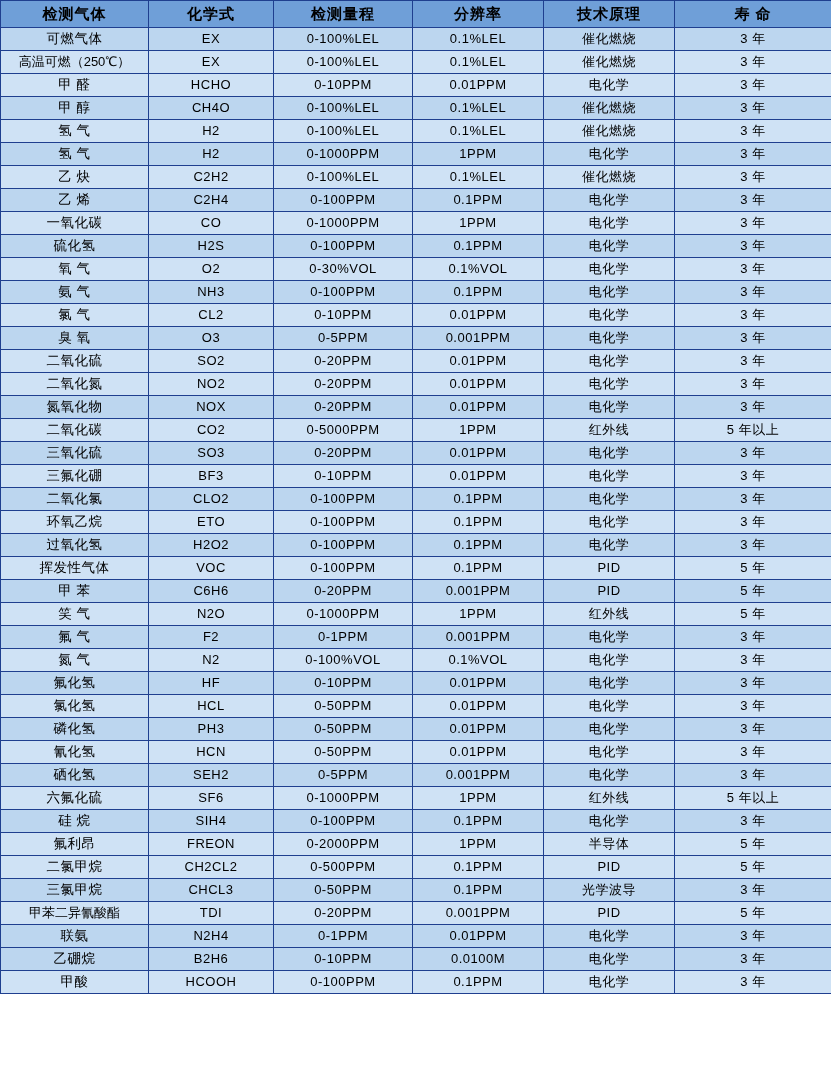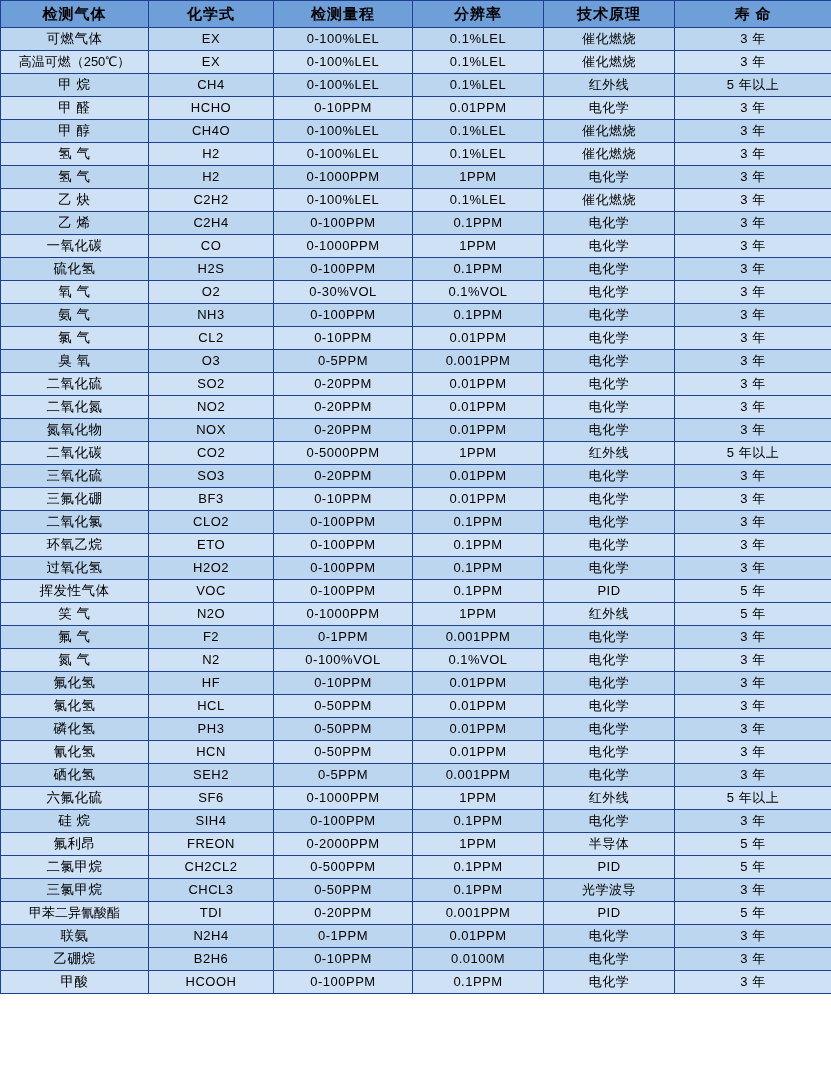--- a/index.html
+++ b/index.html
@@ -96,28 +96,20 @@
         <td class="mono">3 年</td>
       </tr>
       <tr class="alt">
         <td class="name narrow">高温可燃（250℃）</td>
         <td class="mono">EX</td>
         <td class="mono">0-100%LEL</td>
         <td class="mono">0.1%LEL</td>
         <td class="mono">催化燃烧</td>
         <td class="mono">3 年</td>
       </tr>
-      <tr>
-        <td class="name">甲 烷</td>
-        <td class="mono">CH4</td>
-        <td class="mono">0-100%LEL</td>
-        <td class="mono">0.1%LEL</td>
-        <td class="mono">红外线</td>
-        <td class="mono">5 年以上</td>
-      </tr>
       <tr class="alt">
         <td class="name">甲 醛</td>
         <td class="mono">HCHO</td>
         <td class="mono">0-10PPM</td>
         <td class="mono">0.01PPM</td>
         <td class="mono">电化学</td>
         <td class="mono">3 年</td>
       </tr>
       <tr>
         <td class="name">甲 醇</td>
@@ -280,20 +272,28 @@
         <td class="mono">3 年</td>
       </tr>
       <tr class="alt">
         <td class="name">挥发性气体</td>
         <td class="mono">VOC</td>
         <td class="mono">0-100PPM</td>
         <td class="mono">0.1PPM</td>
         <td class="mono">PID</td>
         <td class="mono">5 年</td>
       </tr>
+      <tr>
+        <td class="name">甲 苯</td>
+        <td class="mono">C6H6</td>
+        <td class="mono">0-20PPM</td>
+        <td class="mono">0.001PPM</td>
+        <td class="mono">PID</td>
+        <td class="mono">5 年</td>
+      </tr>
       <tr class="alt">
         <td class="name">笑 气</td>
         <td class="mono">N2O</td>
         <td class="mono">0-1000PPM</td>
         <td class="mono">1PPM</td>
         <td class="mono">红外线</td>
         <td class="mono">5 年</td>
       </tr>
       <tr>
         <td class="name">氟 气</td>

